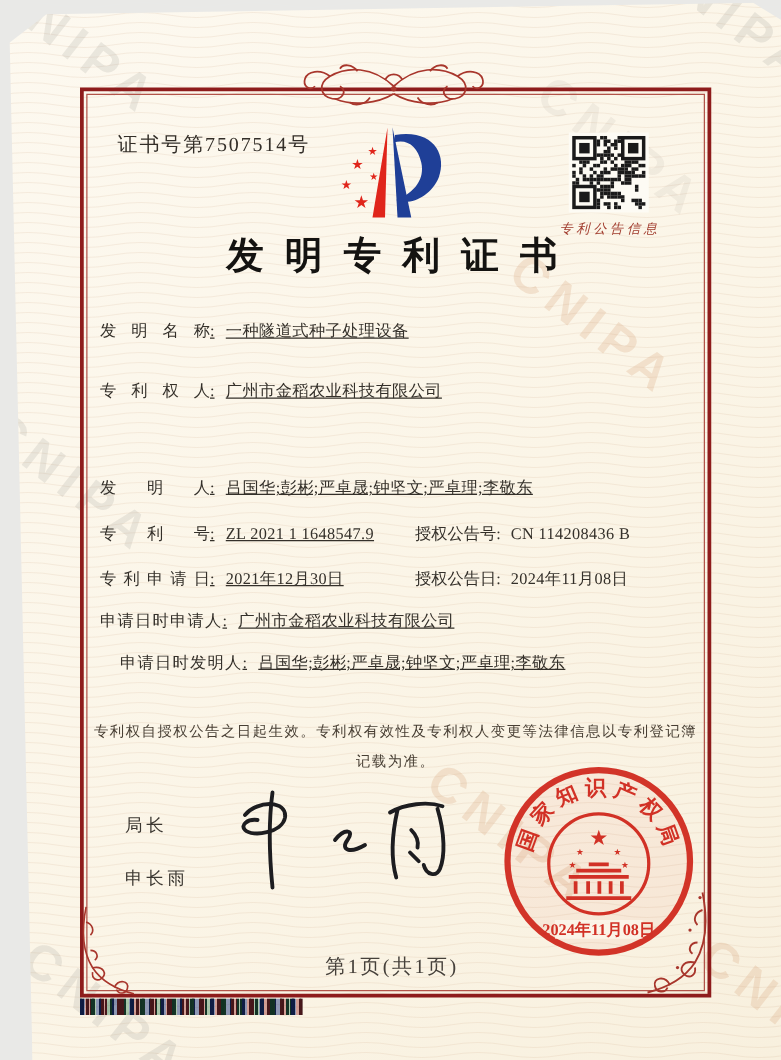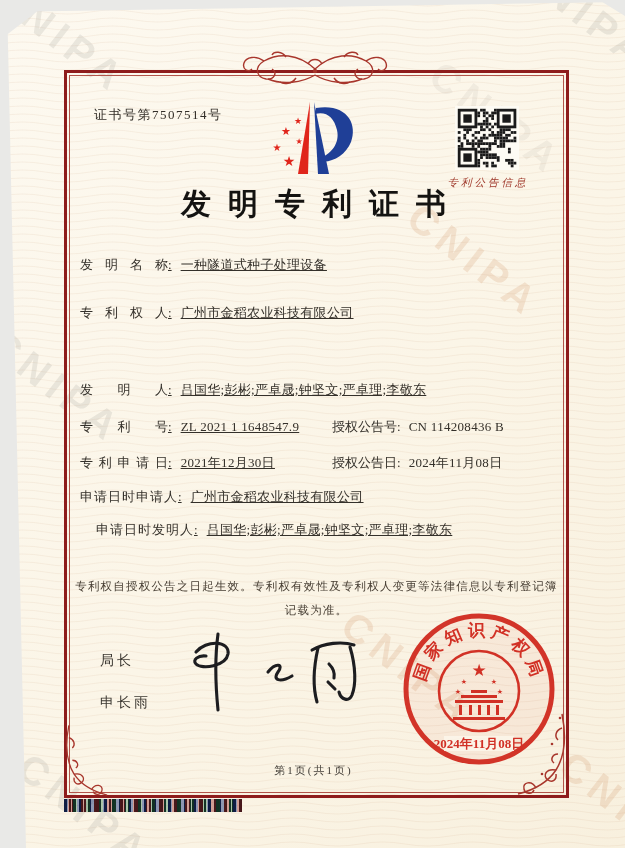--- a/index.html
+++ b/index.html
@@ -19,21 +19,21 @@
       font-size:40px;letter-spacing:7px;transform:rotate(38deg);white-space:nowrap;
       color:rgba(138,134,128,0.16);pointer-events:none;}
   .wm.warm{color:rgba(209,150,104,0.22);}
   .wm.faint{color:rgba(150,140,130,0.10);}
   
   .frame{position:absolute;left:64px;top:70px;width:499px;height:722px;border:3px solid #8e1c1c;}
   .frame-inner{position:absolute;inset:2px;border:1px solid #b2544a;}
   
   .orn{position:absolute;pointer-events:none;}
   
-  .cert-no{position:absolute;left:94px;top:106px;font-size:13px;letter-spacing:1.5px;color:#332e28;}
+  .cert-no{position:absolute;left:94px;top:106px;font-size:16px;letter-spacing:1.5px;color:#332e28;}
   .logo{position:absolute;left:252px;top:98px;}
   .qr{position:absolute;left:455px;top:106px;width:64px;height:64px;background:#fdfbf4;}
   .qr-caption{position:absolute;left:428px;top:176px;width:120px;text-align:center;
       font-size:10.5px;letter-spacing:3px;color:#a03a2c;font-style:italic;}
   .title{position:absolute;left:64px;top:184px;width:499px;text-align:center;font-size:30px;
       font-weight:bold;color:#141311;letter-spacing:17px;text-indent:17px;}
   
   .row{position:absolute;left:80px;font-size:13px;color:#34302a;white-space:nowrap;text-decoration:underline;}
   .row .lbl{display:inline-block;width:88px;text-align:justify;text-align-last:justify;}
   .row .lbl.wide{width:auto;letter-spacing:1px;}
@@ -44,21 +44,21 @@
   
   .legal{position:absolute;left:70px;right:62px;top:574px;text-align:center;font-size:11.5px;
       color:#473e33;line-height:24px;letter-spacing:1.2px;}
   
   .comm-title{position:absolute;left:100px;top:652px;font-size:14px;letter-spacing:3px;color:#3b3731;}
   .comm-name{position:absolute;left:100px;top:694px;font-size:14px;letter-spacing:3px;color:#3b3731;}
   .signature{position:absolute;left:172px;top:622px;}
   
   .seal{position:absolute;left:400px;top:608px;opacity:.93;}
   
-  .page-no{position:absolute;left:64px;top:763px;width:499px;text-align:center;font-size:11px;
+  .page-no{position:absolute;left:64px;top:763px;width:499px;text-align:center;font-size:16px;
       letter-spacing:2px;color:#45403a;}
   .barcode{position:absolute;left:64px;top:799px;width:178px;height:13px;
       background:
         repeating-linear-gradient(90deg,rgba(10,40,120,.45) 0 4px,rgba(150,30,30,.4) 4px 9px,rgba(20,110,60,.35) 9px 13px),
         repeating-linear-gradient(90deg,#14141a 0 2px,transparent 2px 5px),
         repeating-linear-gradient(90deg,#101016 0 3px,transparent 3px 8px);}
 </style>
 </head>
 <body>
 

